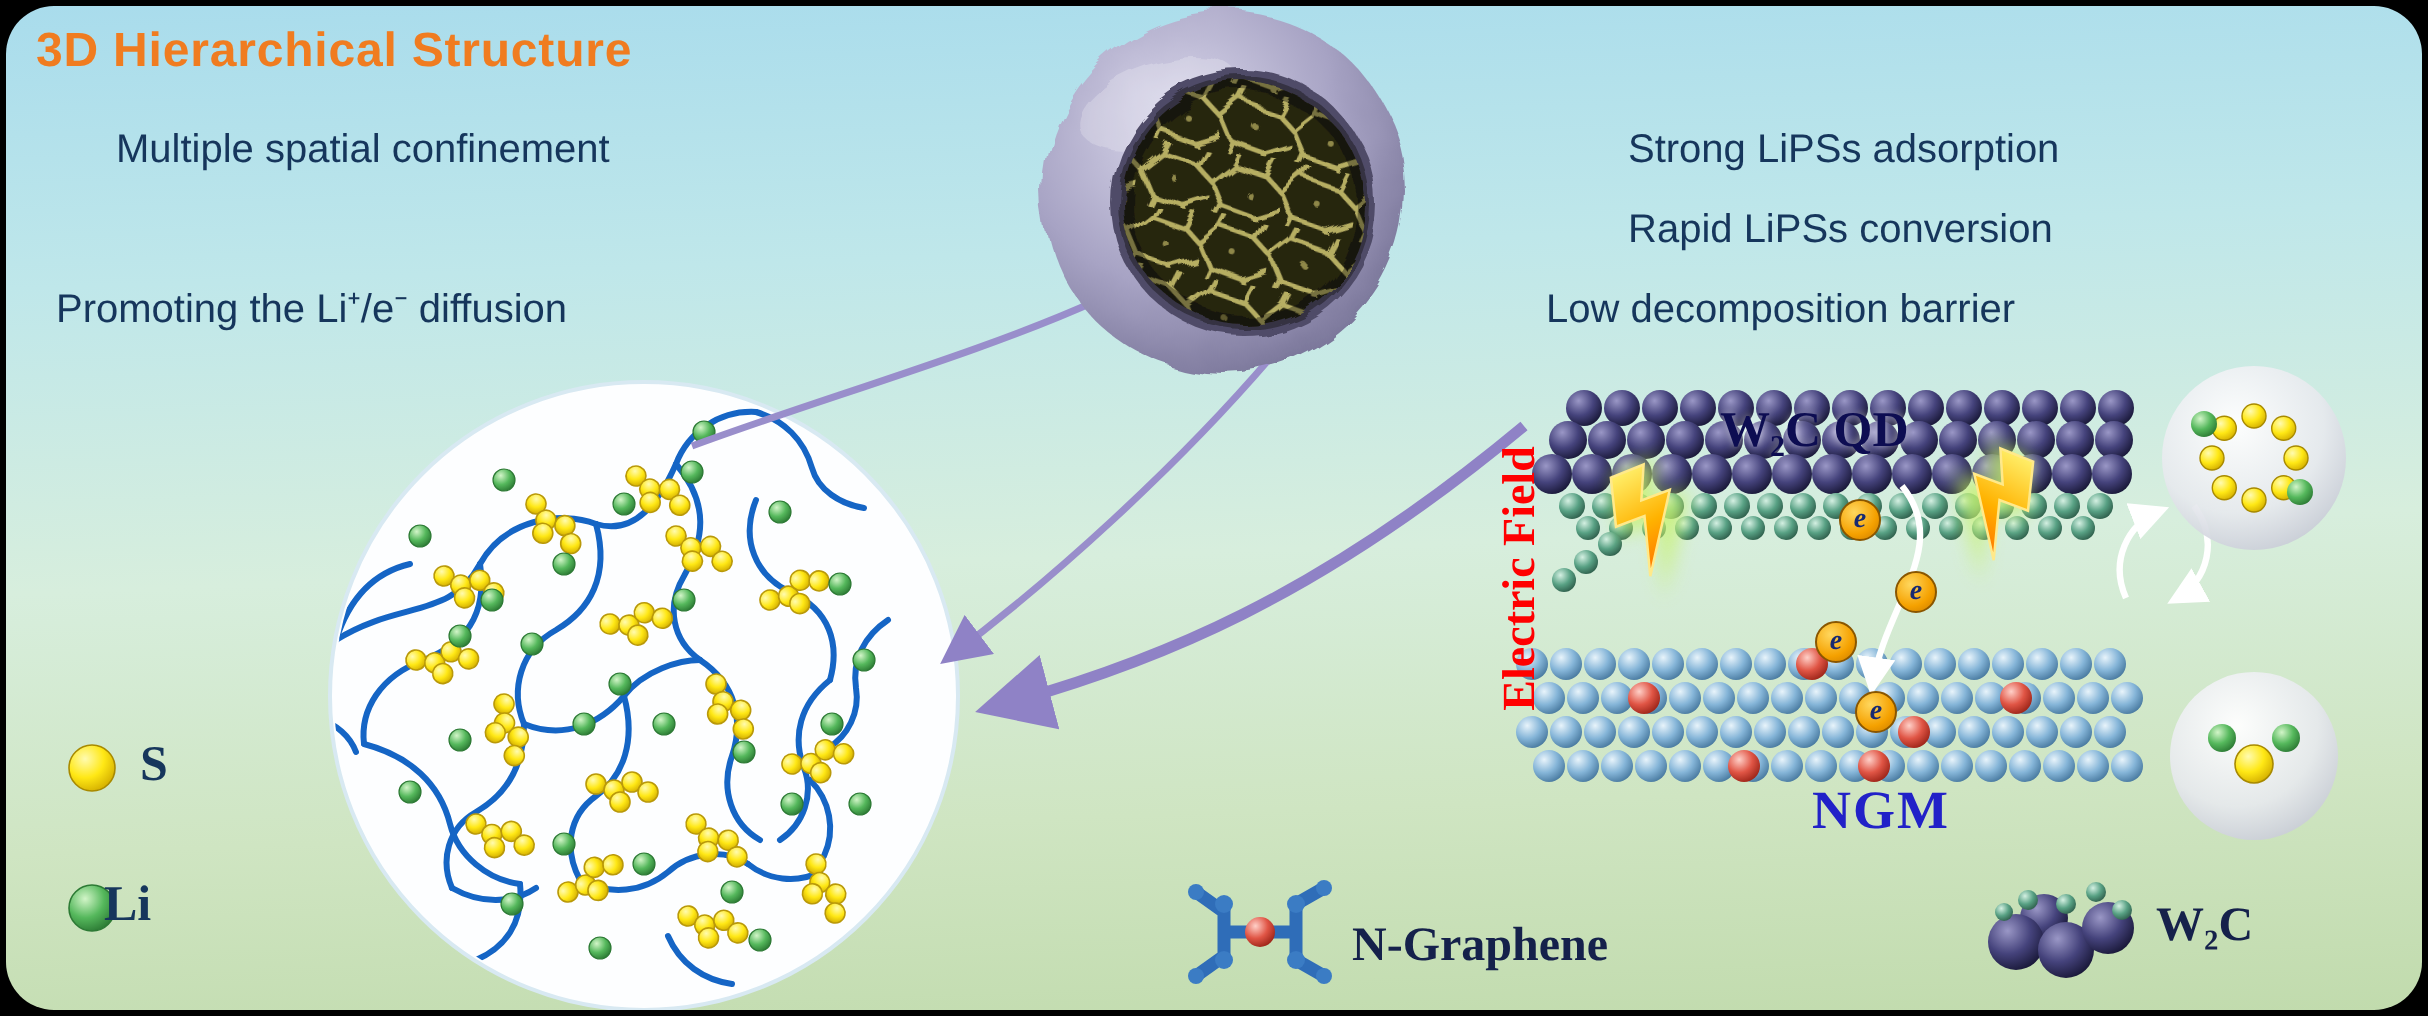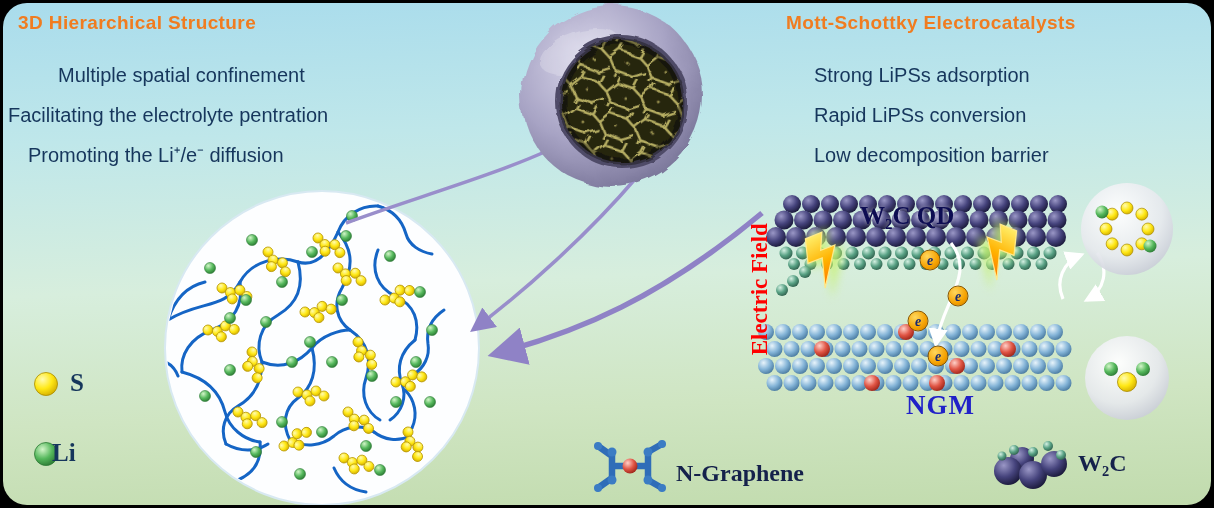--- a/index.html
+++ b/index.html
@@ -3,21 +3,21 @@
 <meta charset="utf-8">
 <style>
   *{margin:0;padding:0;box-sizing:border-box}
   html,body{width:1214px;height:508px;background:#000;overflow:hidden;
     font-family:"Liberation Sans",sans-serif}
   .frame{position:absolute;left:0;top:0;width:1214px;height:508px;background:#000}
   .panel{position:absolute;left:3px;top:3px;width:1208px;height:502px;border-radius:24px;overflow:hidden;
     background:linear-gradient(178deg,#a9dcec 0%,#bfe7ea 26%,#d7eedd 54%,#cfe5c2 78%,#c1dbad 100%)}
   svg.art{position:absolute;left:-3px;top:-3px;width:1214px;height:508px}
   .txt{position:absolute;white-space:nowrap;line-height:1.15}
-  .title{font-size:19px;font-weight:bold;color:var(--accent-orange,#f07c20);letter-spacing:.4px}
+  .title{font-size:24px;font-weight:bold;color:var(--accent-orange,#f07c20);letter-spacing:.4px}
   .bullet{font-size:20px;font-weight:normal;color:var(--navy-text,#16365c)}
   .lbl-serif{font-family:"Liberation Serif","DejaVu Serif",serif;font-weight:bold}
   .ef{color:var(--red-label,#ff0000);font-size:23px;width:200px;text-align:center;transform:rotate(-90deg)}
   .wqd{color:#0d0d52;font-size:25px;width:160px;text-align:left;text-shadow:0 0 4px rgba(255,255,255,.65)}
   .ngm{color:var(--blue-label,#2121c8);font-size:27px;width:130px;text-align:right;letter-spacing:1px}
   .bottom-lbl{color:#15214b;font-size:24px}
   .legend-lbl{color:var(--navy-text,#16365c);font-size:25px}
   .e-badge{position:absolute;width:21px;height:21px;border-radius:50%;transform:translate(-50%,-50%);
     background:radial-gradient(circle at 35% 30%,#ffd75e,#f5a100 60%,#c97a00);
     border:1px solid #8a5600;color:#172a72;display:flex;align-items:center;justify-content:center;
@@ -516,27 +516,25 @@
         <circle cx="1033" cy="452" r="5" fill="url(#tealGrad)"></circle>
         <circle cx="1048" cy="446" r="5" fill="url(#tealGrad)"></circle>
         <circle cx="1061" cy="455" r="5" fill="url(#tealGrad)"></circle>
         <circle cx="1002" cy="456" r="4.5" fill="url(#tealGrad)"></circle>
       </g>
     </svg>
   </div>
 
   <div class="txt title" style="left:18px;top:12px">3D Hierarchical Structure</div>
   <div class="txt bullet" style="left:58px;top:64px">Multiple spatial confinement</div>
-  <div class="txt bullet" style="left:8px;top:104px">Facilitating the electrolyte pentration</div>
   <div class="txt bullet" style="left:28px;top:144px">Promoting the Li⁺/e⁻ diffusion</div>
 
-  <div class="txt title" style="left:786px;top:12px">Mott-Schottky Electrocatalysts</div>
   <div class="txt bullet" style="left:814px;top:104px">Rapid LiPSs conversion</div>
   <div class="txt bullet" style="left:814px;top:64px">Strong LiPSs adsorption</div>
-  <div class="txt bullet" style="left:814px;top:144px">Low decomposition barrier</div>
+  <div class="txt bullet" style="left:773px;top:144px">Low decomposition barrier</div>
 
   <div class="txt lbl-serif legend-lbl" style="left:70px;top:369px">S</div>
   <div class="txt lbl-serif legend-lbl" style="left:52px;top:439px">Li</div>
 
   <div class="txt lbl-serif ef" style="left:660px;top:276px">Electric Field</div>
   <div class="txt lbl-serif wqd" style="left:860px;top:202px">W₂C QD</div>
   <div class="txt lbl-serif ngm" style="left:845px;top:390px">NGM</div>
 
   <div class="txt lbl-serif bottom-lbl" style="left:676px;top:460px">N-Graphene</div>
   <div class="txt lbl-serif bottom-lbl" style="left:1078px;top:450px">W₂C</div>

